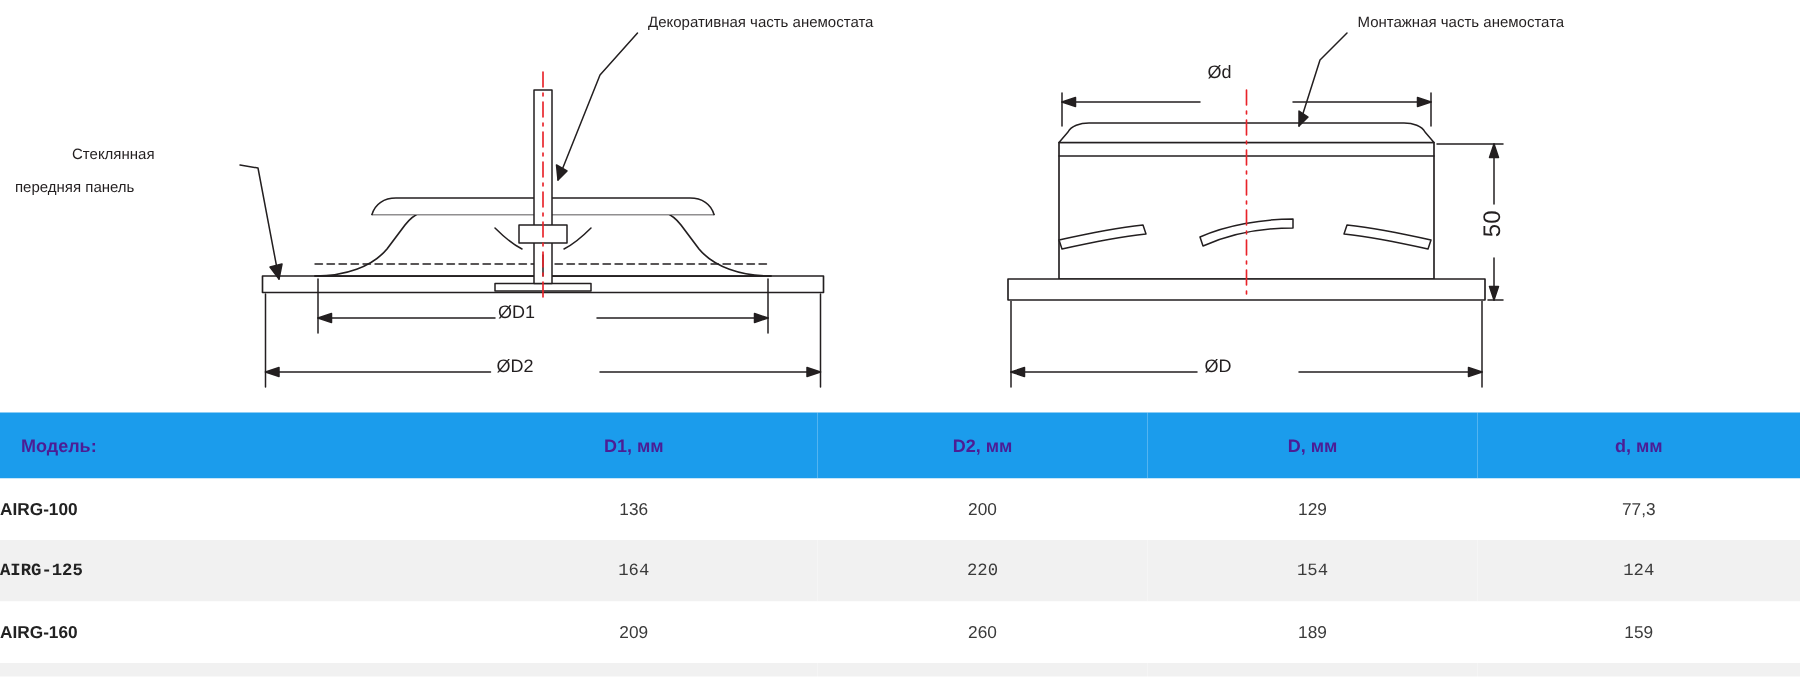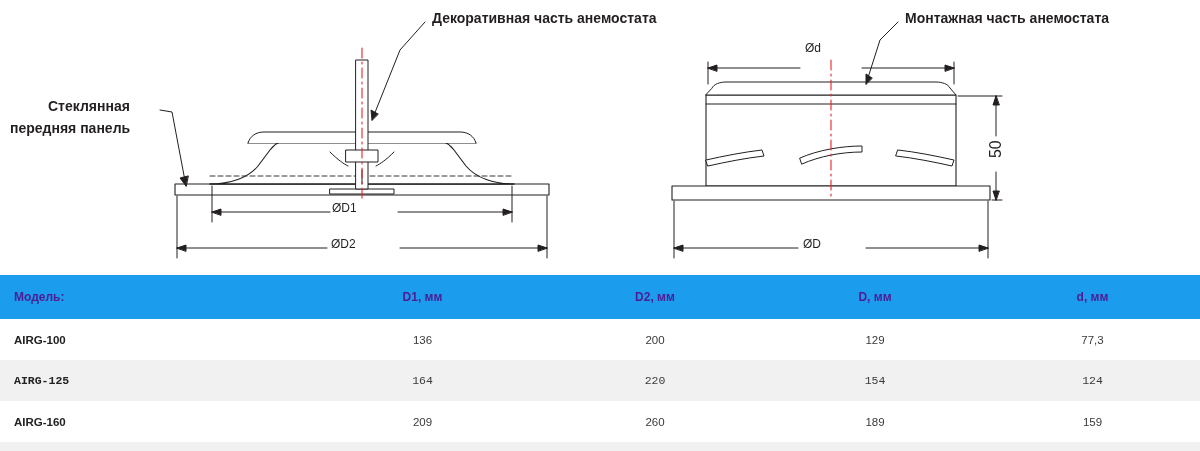--- a/index.html
+++ b/index.html
@@ -30,23 +30,22 @@
   #drawing-area svg {
     display: block;
   }
   .lbl {
     position: absolute;
     font-family: "Liberation Sans", sans-serif;
     white-space: pre;
     line-height: 1.15;
   }
   .callout-label {
-    font-size: 14px;
-    color: #231f20;
-    font-weight: bold;
+    font-size: 10px;
+    color: #231f20;
   }
   .dim-label {
     font-size: 12px;
     color: #231f20;
   }
   .dim-label-v {
     font-size: 16px;
     color: #231f20;
     transform: rotate(-90deg);
     transform-origin: center center;
@@ -82,21 +81,20 @@
   }
   #spec-table thead th.col-num {
     text-align: center;
   }
   #spec-table tbody td {
     font-size: 11.5px;
     color: #3a3a3a;
   }
   #spec-table tbody td.col-model {
     text-align: left;
-    padding-left: 14px;
     font-weight: bold;
     color: #222222;
   }
   #spec-table tbody td.col-num {
     text-align: center;
   }
   #spec-table tbody tr.even {
     background: #ffffff;
   }
   #spec-table tbody tr.odd {

